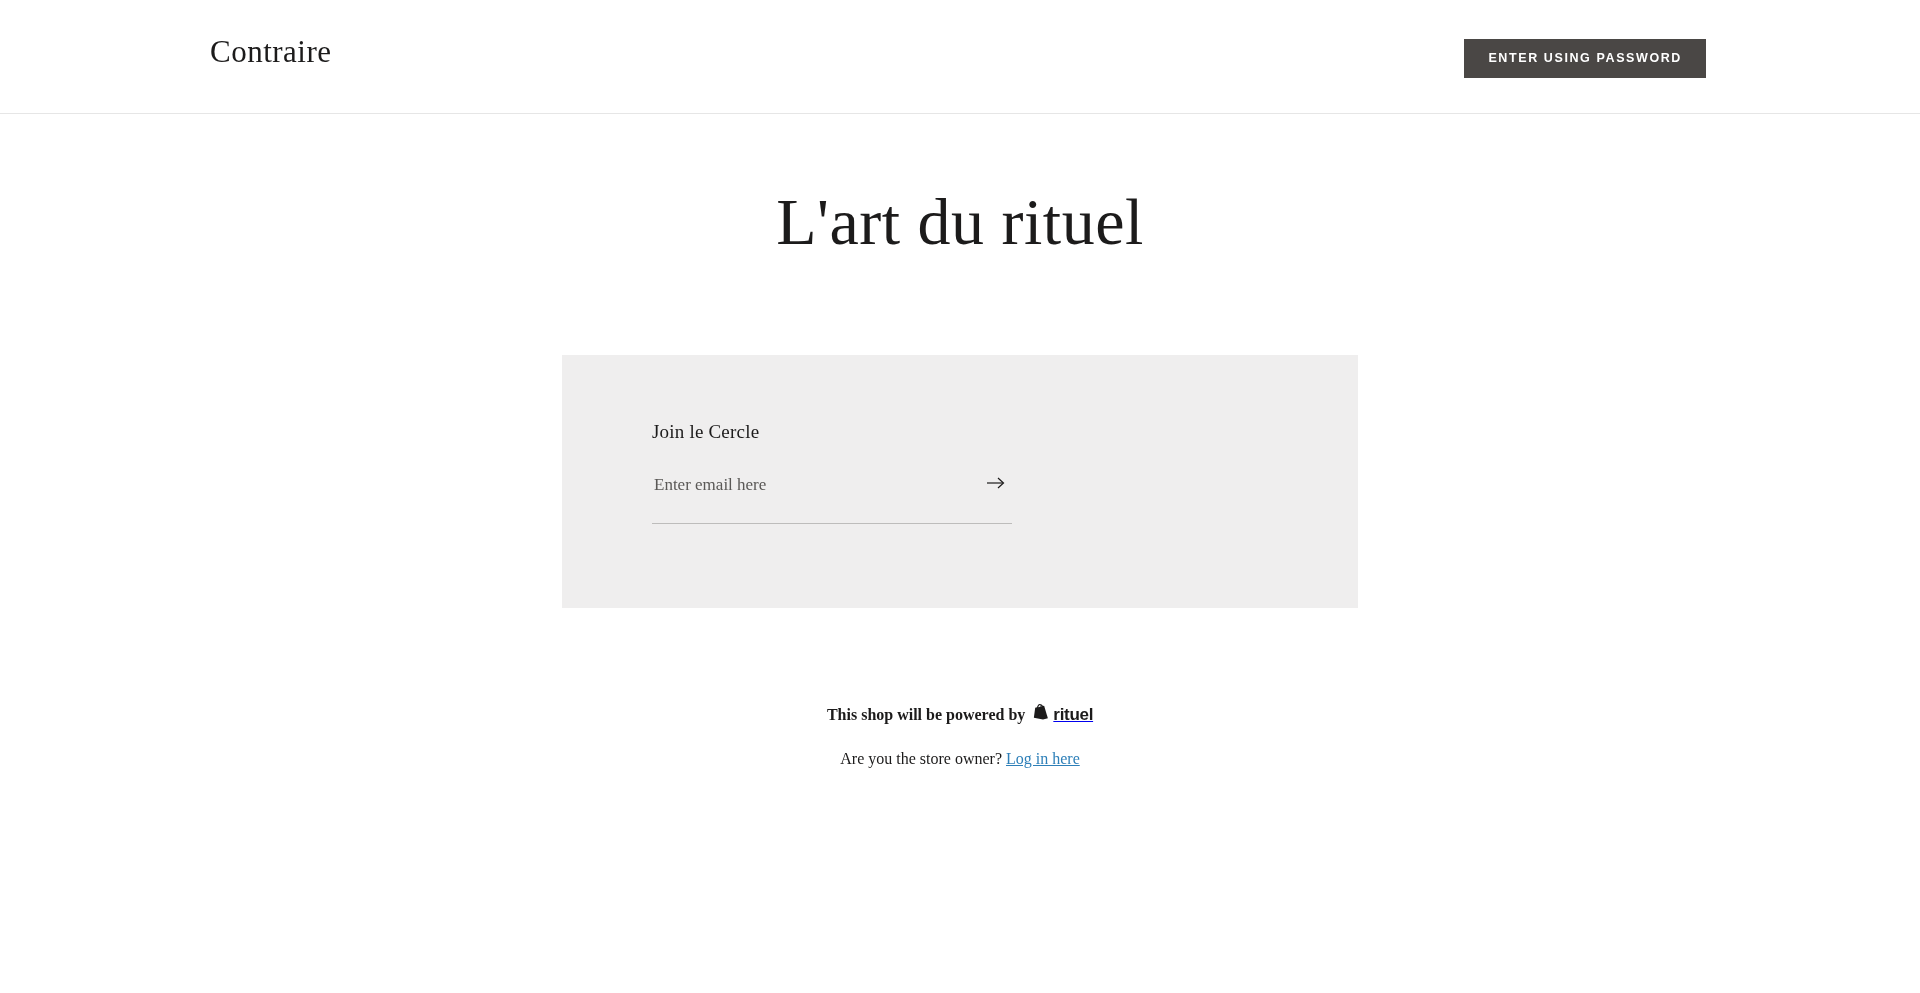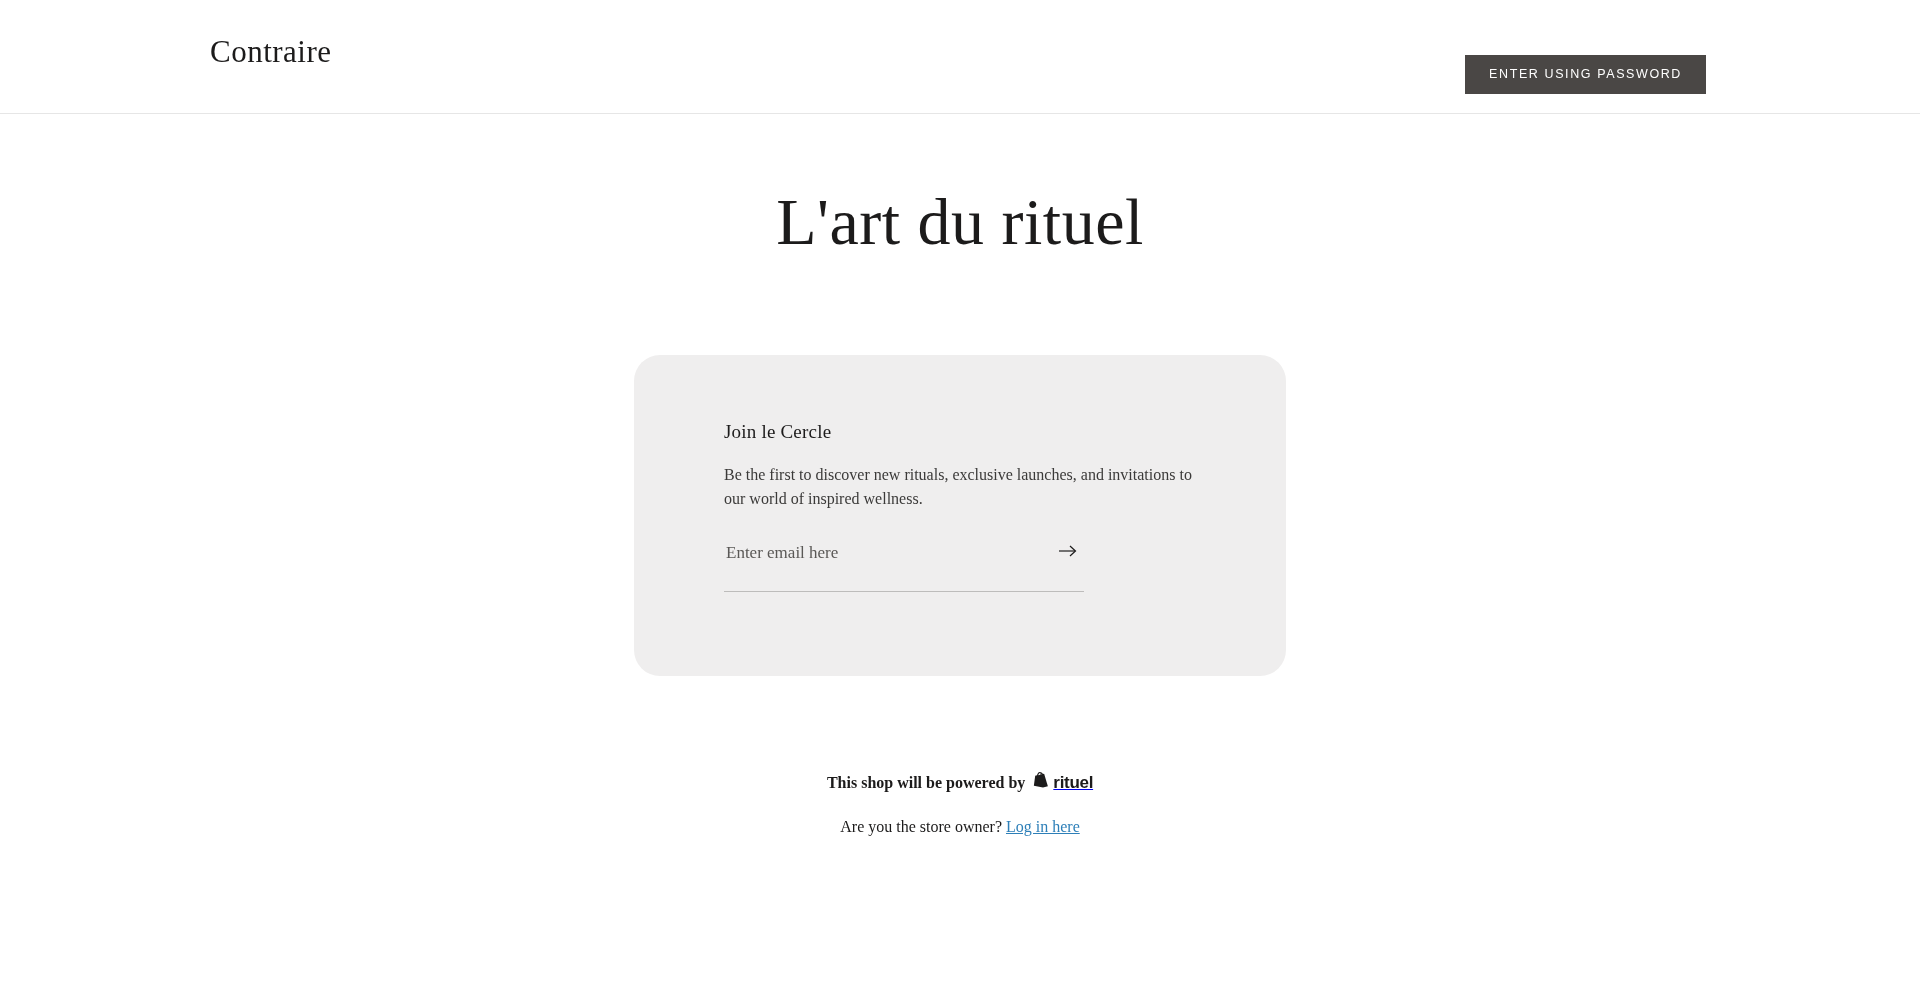--- a/index.html
+++ b/index.html
@@ -30,29 +30,29 @@
     font-size: 31px;
     letter-spacing: 0.5px;
     color: #1c1b1b;
     text-decoration: none;
     font-weight: 400;
     line-height: 1;
   }
   .password-btn {
     position: absolute;
     right: 214px;
-    top: 55px;
+    top: 39px;
     background: #4a4745;
     color: #ffffff;
     border: none;
     padding: 13px 24px;
     font-family: "Liberation Sans", sans-serif;
     font-size: 12.5px;
     letter-spacing: 1.6px;
-    font-weight: 400;
+    font-weight: 700;
     cursor: pointer;
     line-height: 1;
   }
 
   
   main {
     width: 100%;
   }
   .hero {
     text-align: center;
@@ -71,25 +71,24 @@
     margin: 28px auto 0;
     max-width: 740px;
     font-family: "Liberation Serif", serif;
     font-size: 21px;
     line-height: 1.42;
     color: #1c1b1b;
   }
 
   
   .newsletter-card {
-    width: 652px;
+    width: 796px;
     margin: 96px auto 0;
     background: #efeeee;
     padding: 66px 90px 84px 90px;
-    border-radius: 26px;
   }
   .newsletter-heading {
     margin: 0;
     font-family: "Liberation Serif", serif;
     font-size: 19px;
     font-weight: 400;
     color: #1c1b1b;
     letter-spacing: 0.2px;
   }
   .newsletter-desc {
@@ -179,21 +178,20 @@
 </header>
 
 <main>
 
   <section class="hero">
     <h1>L'art du rituel</h1>
   </section>
 
   <section class="newsletter-card">
     <h2 class="newsletter-heading">Join le Cercle</h2>
-    <p class="newsletter-desc">Be the first to discover new rituals, exclusive launches, and invitations to our world of inspired wellness.</p>
     <form class="newsletter-form">
       <input type="email" placeholder="Enter email here" style="">
       <button type="submit" class="submit-arrow">
         <span>
           <svg width="20" height="14" viewBox="0 0 20 14" aria-hidden="true">
             <path d="M1 7 H17" stroke="#1c1b1b" stroke-width="1.2" fill="none"></path>
             <path d="M12 2 L17.5 7 L12 12" stroke="#1c1b1b" stroke-width="1.2" fill="none"></path>
           </svg>
         </span>
       </button>

